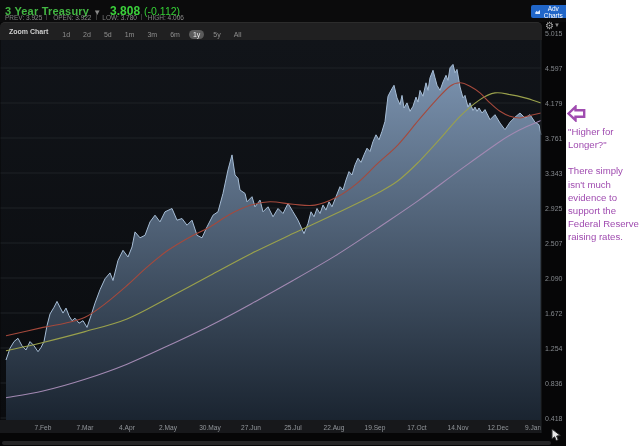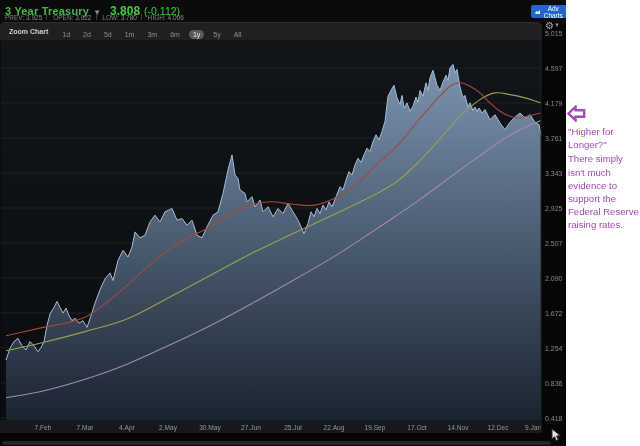--- a/index.html
+++ b/index.html
@@ -27,21 +27,21 @@
   .opt.active{background:#5a5a5a;color:#ececec;}
   #gear{position:absolute;left:545px;top:20px;color:#ababab;font-size:10px;cursor:pointer;z-index:3;}
   #gear .gcaret{font-size:6px;color:#8a8a8a;vertical-align:2px;}
   #chart-svg{position:absolute;left:0;top:22px;width:566px;height:424px;font-family:"Liberation Sans",sans-serif;}
   #bottombar{position:absolute;left:2px;top:441px;width:549px;height:4px;background:#262627;border-radius:2px;}
   
   #panel{position:absolute;left:566px;top:0;width:74px;height:446px;background:#ffffff;}
   #arrow{position:absolute;left:1px;top:105px;}
   #paras{position:absolute;left:2px;top:125px;width:71px;font-size:9.6px;line-height:13.2px;}
   .para{margin:0;}
-  .para.gap{margin-top:1px;}
+  .para.gap{margin-top:13px;}
   #cursor{position:absolute;left:551px;top:428px;z-index:9;}
 </style>
 </head>
 <body>
 
 <div id="app">
 
   <div id="chartapp">
 
     <div id="header">

